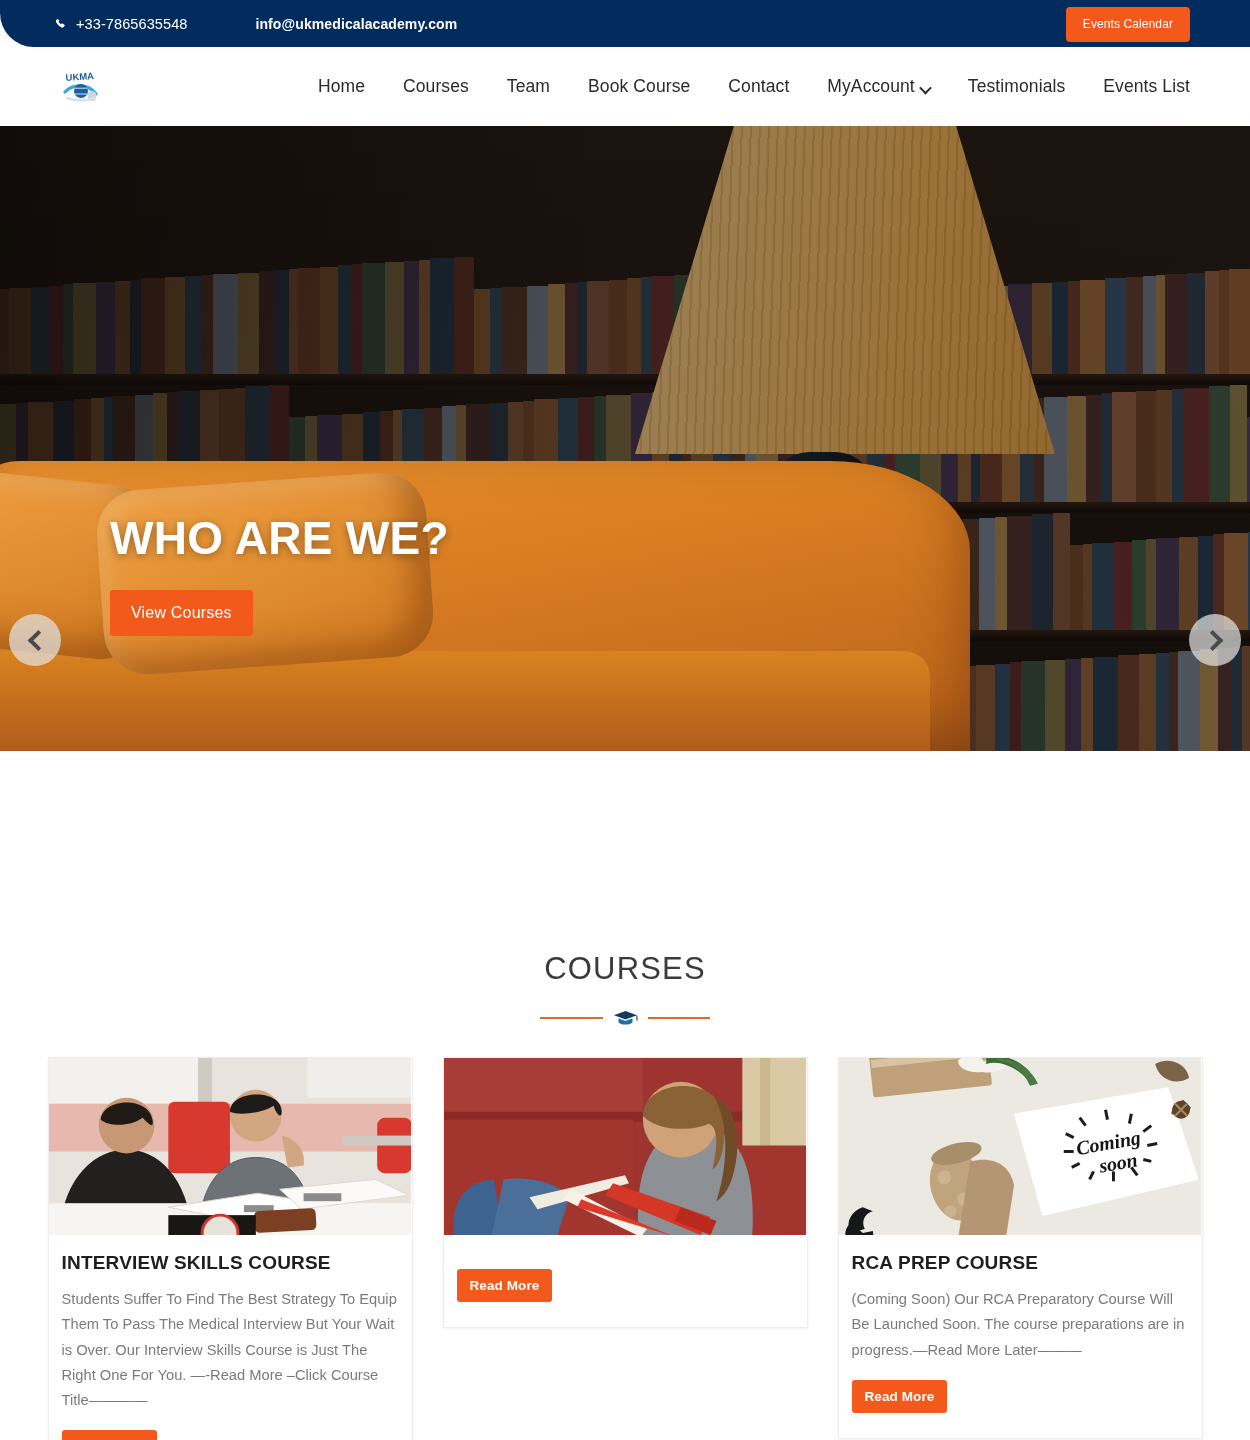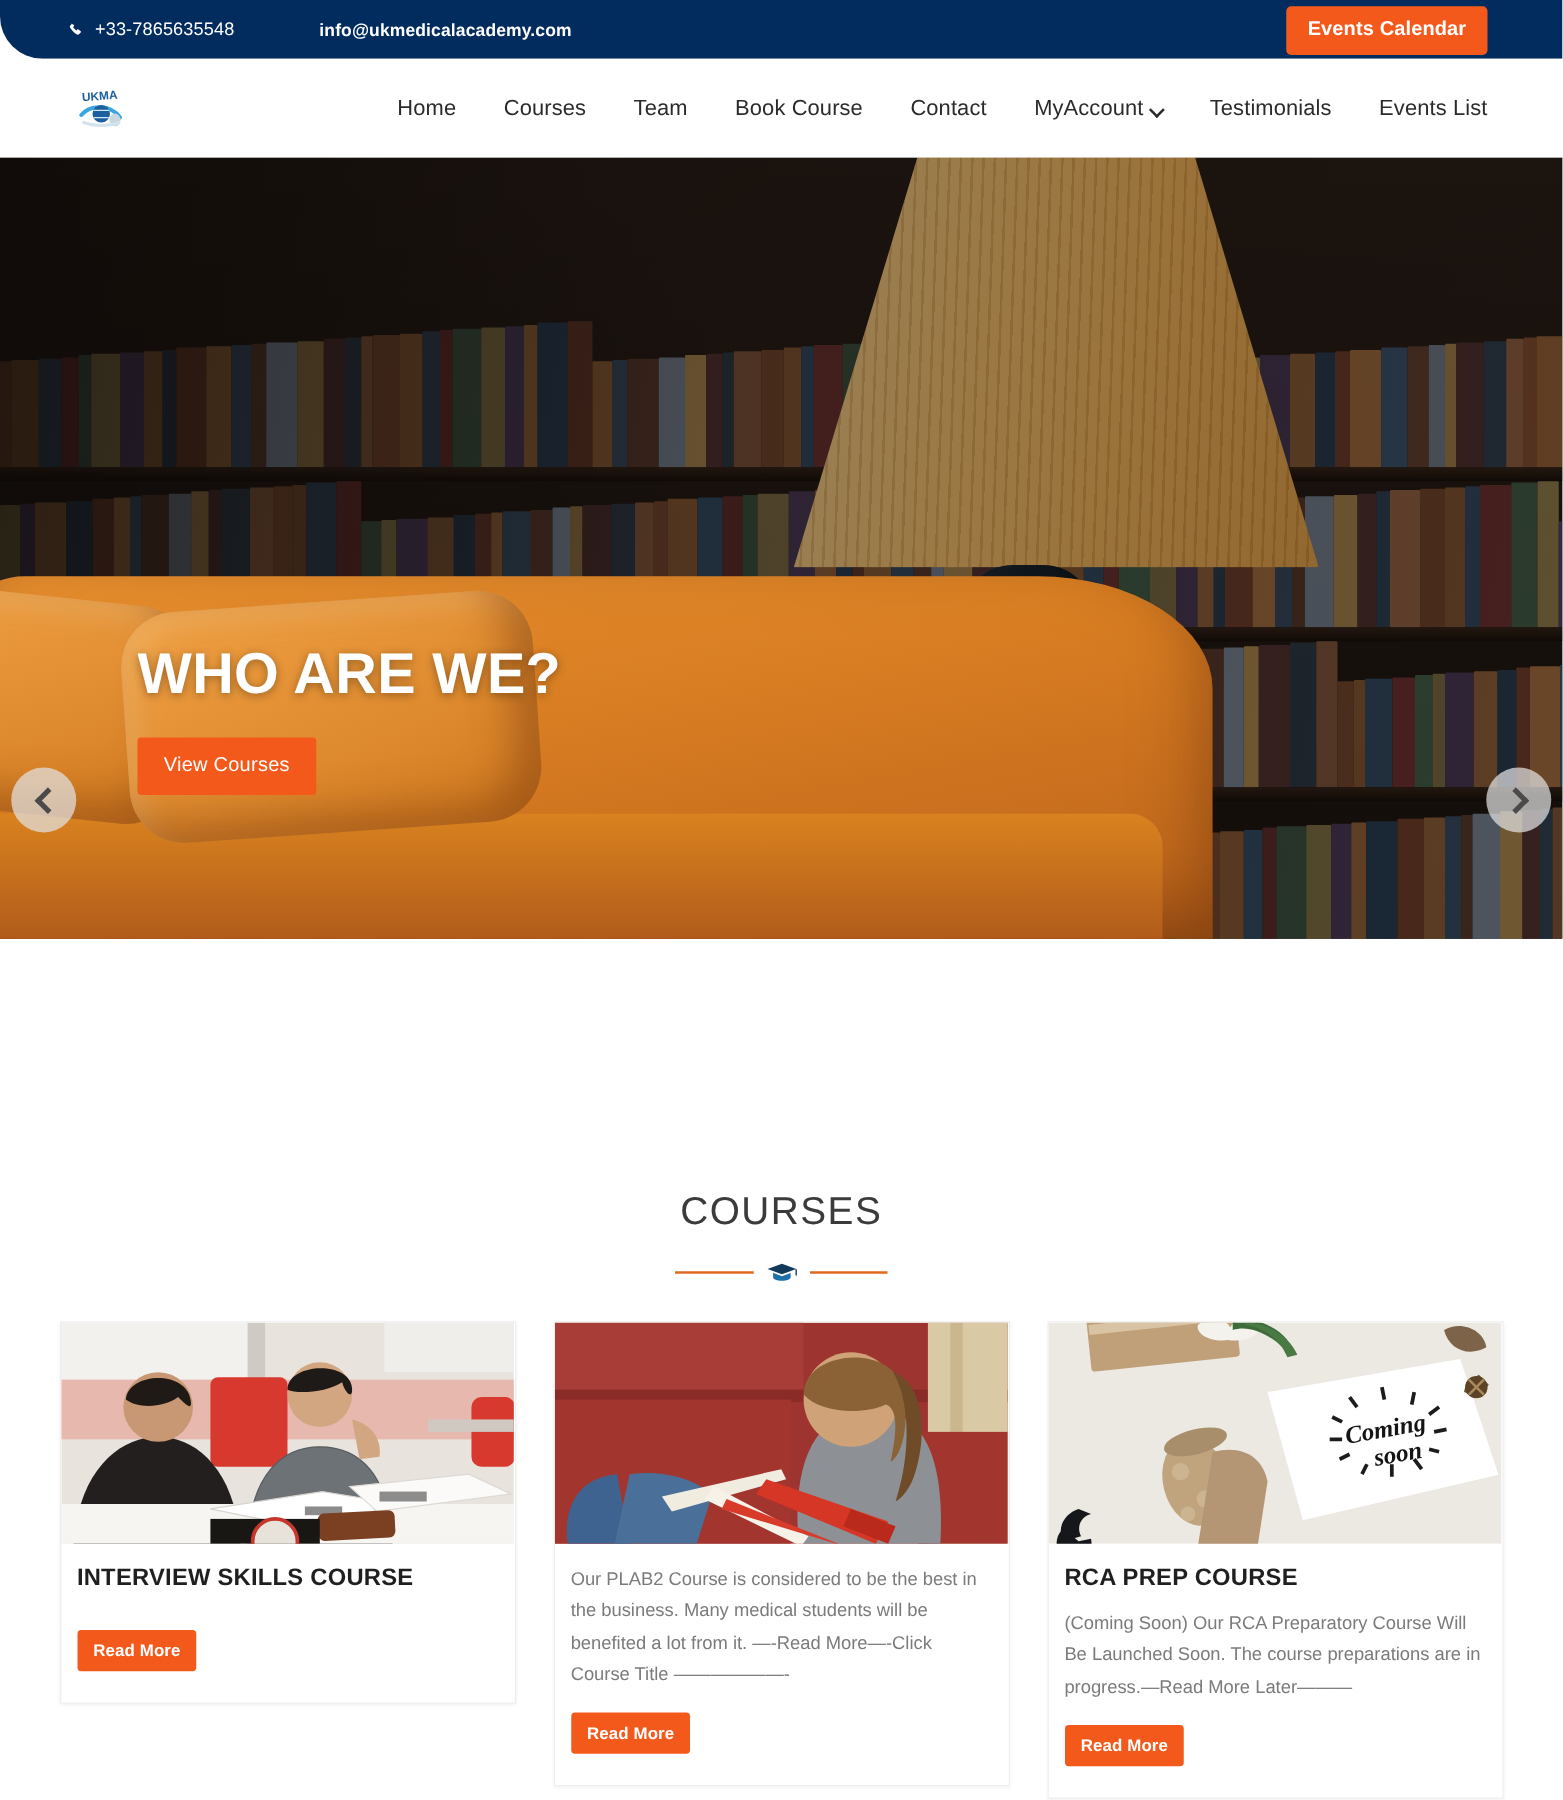--- a/index.html
+++ b/index.html
@@ -50,22 +50,22 @@
     color: #ffffff;
     font-size: 14px;
     font-weight: 700;
     margin-left: 68px;
     letter-spacing: .1px;
   }
   .events-calendar-btn {
     margin-left: auto;
     background: #f4591c;
     color: #fff;
-    font-size: 16px;
-    font-weight: 700;
+    font-size: 12px;
+    font-weight: 400;
     border: none;
     border-radius: 4px;
     padding: 11px 17px 12px;
     cursor: pointer;
     line-height: 1;
     letter-spacing: .1px;
     transform: translateY(1px);
   }
 
   
@@ -780,20 +780,21 @@
           <path d="M232 132 l96 -10 34 16 -108 14z" fill="#fbfaf8" stroke="#ddd9d4"></path>
           <rect x="256" y="136" width="38" height="8" fill="#8c8c8c"></rect>
           <rect x="196" y="148" width="30" height="7" fill="#8c8c8c"></rect>
           <rect x="206" y="154" width="62" height="22" rx="5" fill="#7b3f22" transform="rotate(-3 206 154)"></rect>
           <rect x="120" y="158" width="88" height="20" fill="#191714"></rect>
           <circle cx="172" cy="176" r="18" fill="#e7e2da" stroke="#c6362c" stroke-width="3"></circle>
         </svg>
       </div>
       <div class="card-body">
         <div class="card-title">INTERVIEW SKILLS COURSE</div>
+        <div class="card-text">Students Suffer To Find The Best Strategy To Equip Them To Pass The Medical Interview But Your Wait is Over. Our Interview Skills Course is Just The Right One For You. —-Read More –Click Course Title————</div>
         <button class="read-more-btn">Read More</button>
       </div>
     </div>
 
     <div class="card">
       <div class="card-img">
         <svg class="ph" viewBox="0 0 365 178" preserveAspectRatio="xMidYMid slice">
           <rect width="365" height="178" fill="#9e3430"></rect>
           <rect x="0" y="0" width="200" height="62" fill="#a83c36"></rect>
           <rect x="0" y="54" width="365" height="10" fill="#8a2b28"></rect>
@@ -808,23 +809,20 @@
           <path d="M10 178 c-4-36 14-54 40-56 l10 56z" fill="#3f6390"></path>
           <path d="M60 122 c30-4 58 6 66 18 l-12 38 -66 0z" fill="#4a7099"></path>
           <path d="M86 140 l96-22 4 8 -92 26z" fill="#f1ece0"></path>
           <path d="M128 132 l76 40 -6 8 -78-38z" fill="#f6f2e8"></path>
           <path d="M138 142 l90 36 -2 0 -92 -28z" fill="#d93b2b"></path>
           <path d="M170 126 l98 34 -10 18 -96-40z" fill="#d63626"></path>
           <path d="M238 150 l36 14 -6 14 -36-14z" fill="#b92a1c"></path>
         </svg>
       </div>
       <div class="card-body">
-        <div class="card-text">Our PLAB2 Course is considered to be the best in the business. Many medical students will be benefited a lot from it.
-—-Read More—-Click Course Title
-——————-</div>
         <button class="read-more-btn">Read More</button>
       </div>
     </div>
 
     <div class="card">
       <div class="card-img">
         <svg class="ph" viewBox="0 0 365 178" preserveAspectRatio="xMidYMid slice">
           <rect width="365" height="178" fill="#ece9e2"></rect>
           <rect x="30" y="-4" width="120" height="44" rx="3" fill="#bfa079" transform="rotate(-6 30 -4)"></rect>
           <rect x="32" y="2" width="118" height="8" fill="#d8c4a5" transform="rotate(-6 32 2)"></rect>

